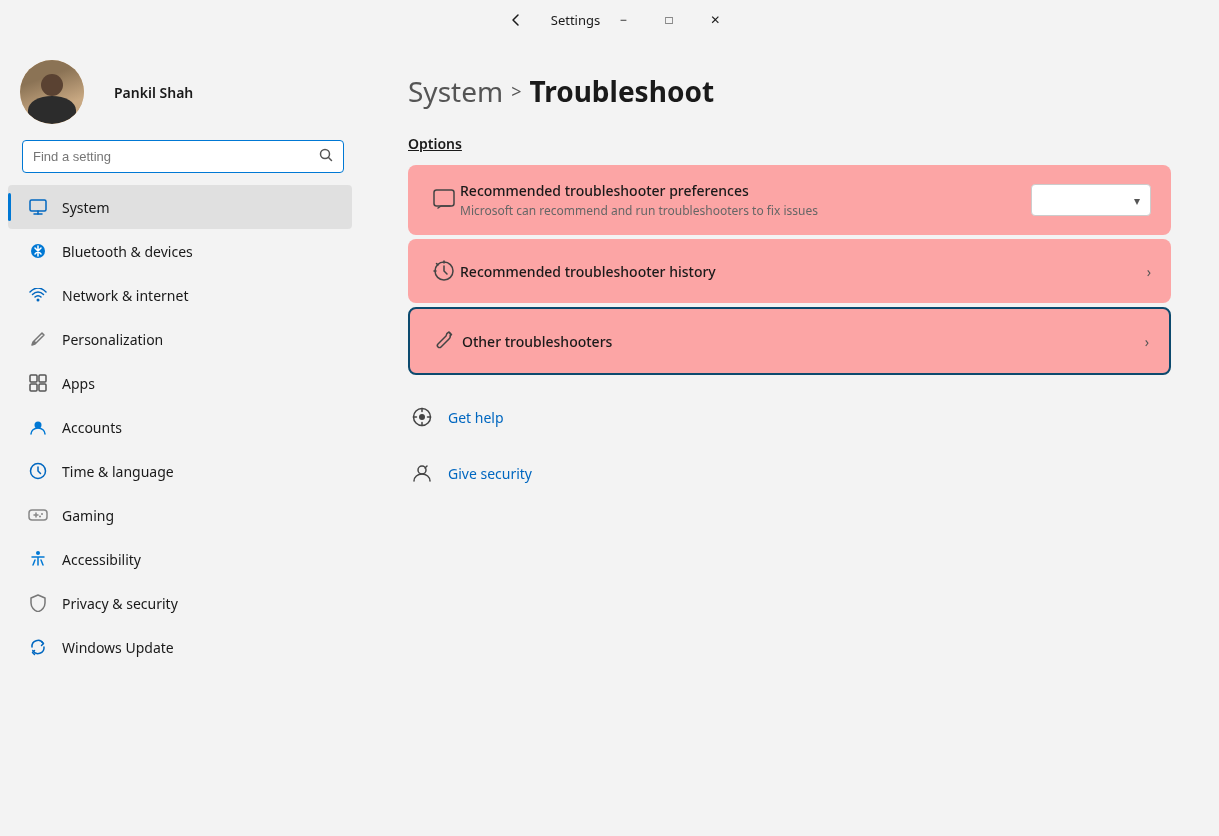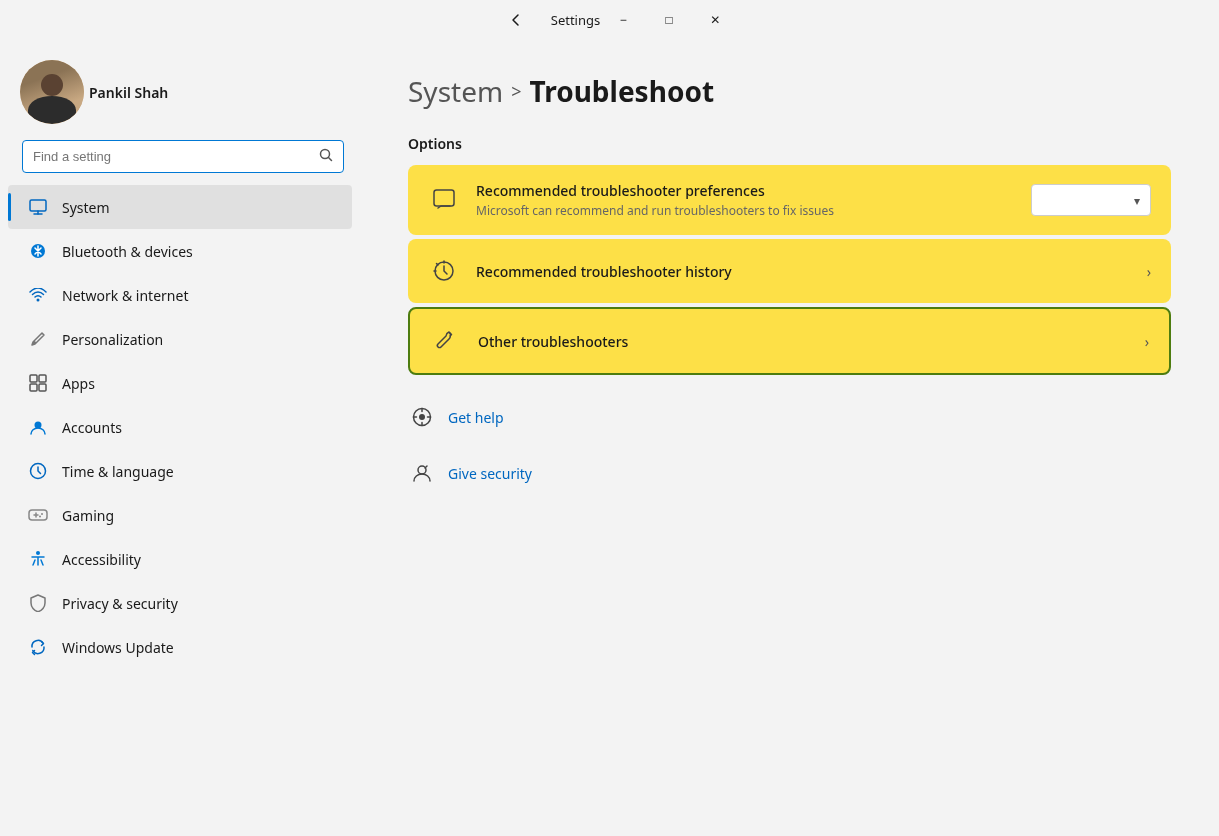--- a/index.html
+++ b/index.html
@@ -63,21 +63,21 @@
       background: #f3f3f3;
       display: flex;
       flex-direction: column;
       overflow-y: auto;
       padding-bottom: 16px;
     }
 
     .user-profile {
       display: flex;
       align-items: center;
-      gap: 5px;
+      gap: 30px;
       padding: 20px 20px 16px 20px;
     }
     .avatar {
       width: 64px;
       height: 64px;
       border-radius: 50%;
       background: #c8a882;
       overflow: hidden;
       flex-shrink: 0;
       display: flex;
@@ -223,41 +223,41 @@
       font-size: 28px;
       font-weight: 700;
       color: #1a1a1a;
     }
 
     .section-title {
       font-size: 14px;
       font-weight: 600;
       color: #1a1a1a;
       margin-bottom: 12px;
+      text-decoration: underline;
     }
 
     .options-list {
       display: flex;
       flex-direction: column;
       gap: 4px;
       margin-bottom: 24px;
     }
 
     .option-card {
-      background: #fde047;
+      background: #fca5a5;
       border-radius: 8px;
       padding: 16px 20px;
       display: flex;
       align-items: center;
-      gap: 16px;
       cursor: pointer;
     }
 
     .option-card.highlighted {
-      border: 2px solid #4d7c0f;
+      border: 2px solid #0c4a6e;
     }
 
     .option-icon {
       width: 32px;
       height: 32px;
       display: flex;
       align-items: center;
       justify-content: center;
       font-size: 20px;
       color: #444;

